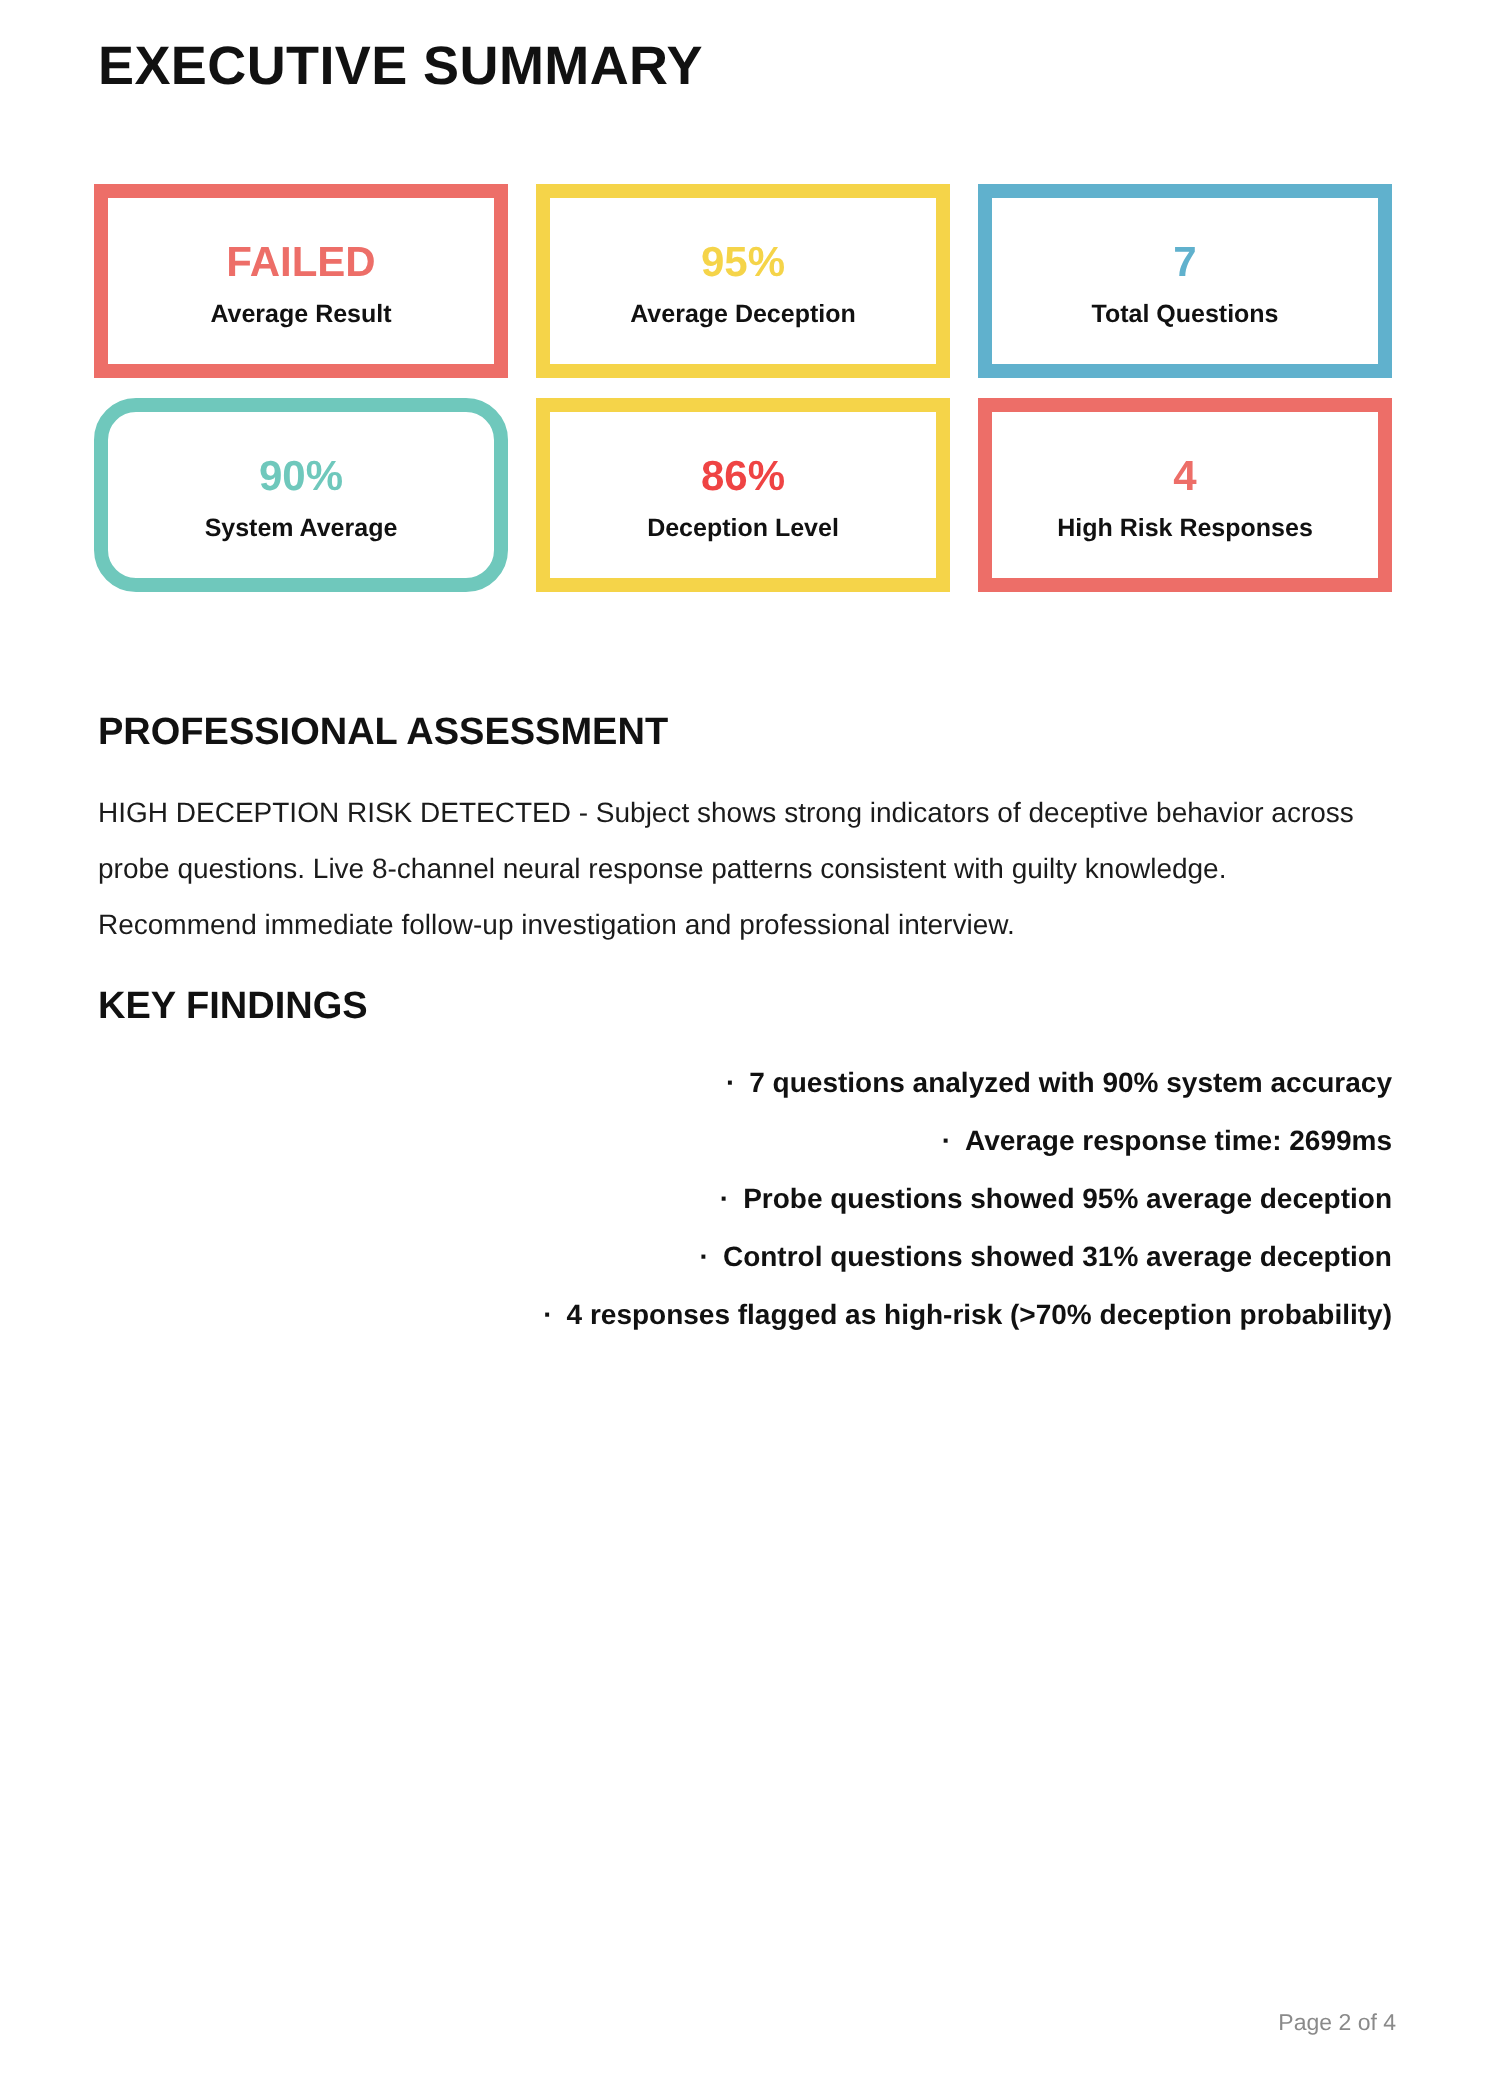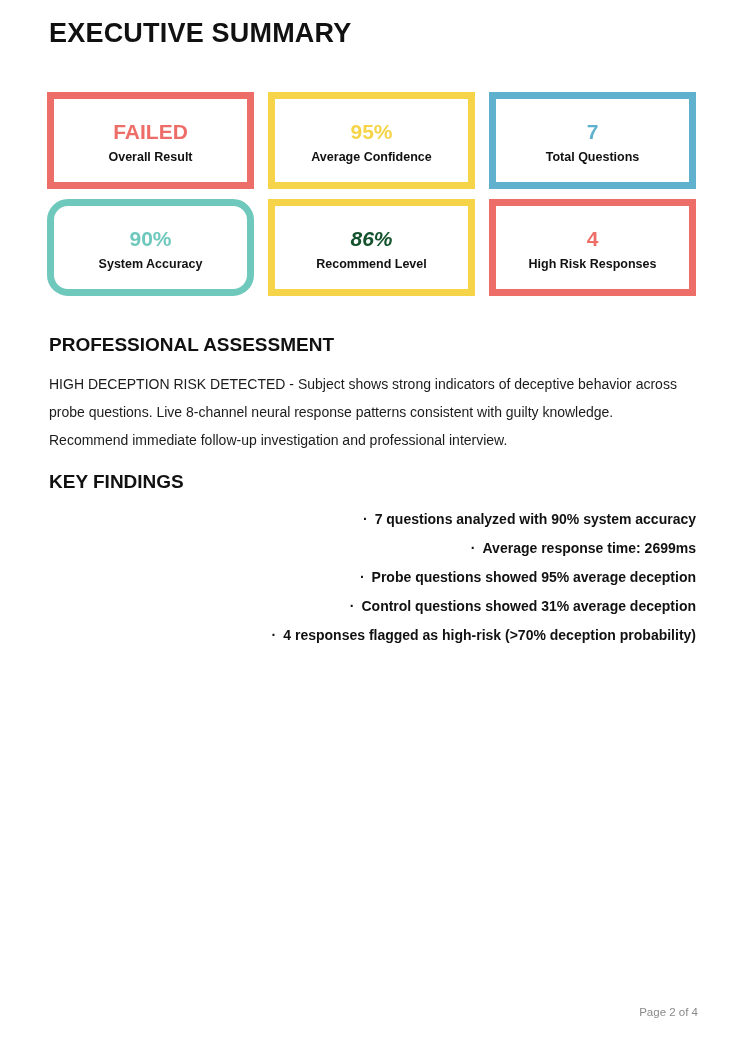--- a/index.html
+++ b/index.html
@@ -52,21 +52,21 @@
     color: #111111;
     line-height: 1;
   }
   .section-heading {
     font-size: 19px;
     font-weight: bold;
     margin: 0 0 0 2px;
     line-height: 1.15;
     color: #111111;
   }
-  .heading-assessment { margin-top: 38px; }
+  .heading-assessment { margin-top: 60px; }
   .assessment-body {
     font-size: 14px;
     line-height: 28px;
     color: #1b1b1b;
     margin: 14px 0 0 2px;
     max-width: 650px;
   }
   .heading-findings { margin-top: 17px; }
   .findings-list {
     list-style: none;
@@ -95,37 +95,37 @@
 </head>
 <body>
 
 <div class="page">
 
   <h1 class="page-title">EXECUTIVE SUMMARY</h1>
 
   <div class="cards-grid">
     <div class="stat-card" style="border-color: rgb(237, 110, 104);">
       <div class="card-value" style="color: rgb(237, 110, 104);">FAILED</div>
-      <div class="card-label">Overall Result</div>
+      <div class="card-label">Average Result</div>
     </div>
     <div class="stat-card" style="border-color: rgb(245, 212, 73);">
       <div class="card-value" style="color: rgb(245, 212, 73);">95%</div>
-      <div class="card-label">Average Confidence</div>
+      <div class="card-label">Average Deception</div>
     </div>
     <div class="stat-card" style="border-color: rgb(96, 177, 205);">
       <div class="card-value" style="color: rgb(96, 177, 205);">7</div>
       <div class="card-label">Total Questions</div>
     </div>
     <div class="stat-card" style="border-color: rgb(111, 200, 188); border-radius: 21px;">
       <div class="card-value" style="color: rgb(111, 200, 188);">90%</div>
-      <div class="card-label">System Accuracy</div>
+      <div class="card-label">System Average</div>
     </div>
     <div class="stat-card" style="border-color: rgb(245, 212, 73);">
-      <div class="card-value" style="color: #14532d; font-style: italic;">86%</div>
-      <div class="card-label">Recommend Level</div>
+      <div class="card-value" style="color: #ef4444;">86%</div>
+      <div class="card-label">Deception Level</div>
     </div>
     <div class="stat-card" style="border-color: rgb(237, 110, 104);">
       <div class="card-value" style="color: rgb(237, 110, 104);">4</div>
       <div class="card-label">High Risk Responses</div>
     </div>
   </div>
 
   <h2 class="section-heading heading-assessment">PROFESSIONAL ASSESSMENT</h2>
   <p class="assessment-body">HIGH DECEPTION RISK DETECTED - Subject shows strong indicators of deceptive behavior across probe questions. Live 8-channel neural response patterns consistent with guilty knowledge. Recommend immediate follow-up investigation and professional interview.</p>
 

